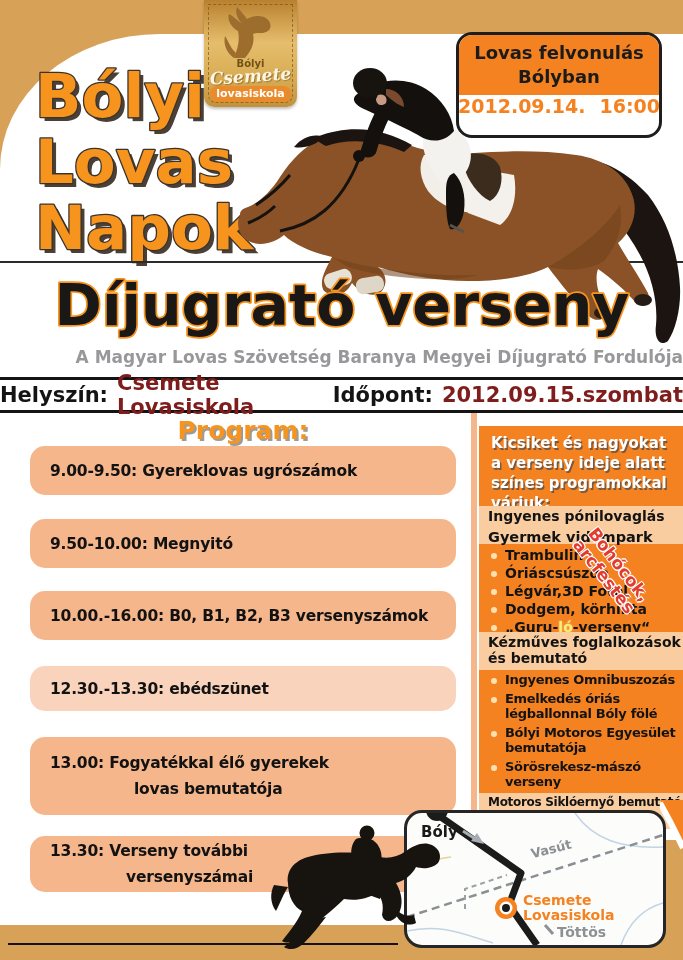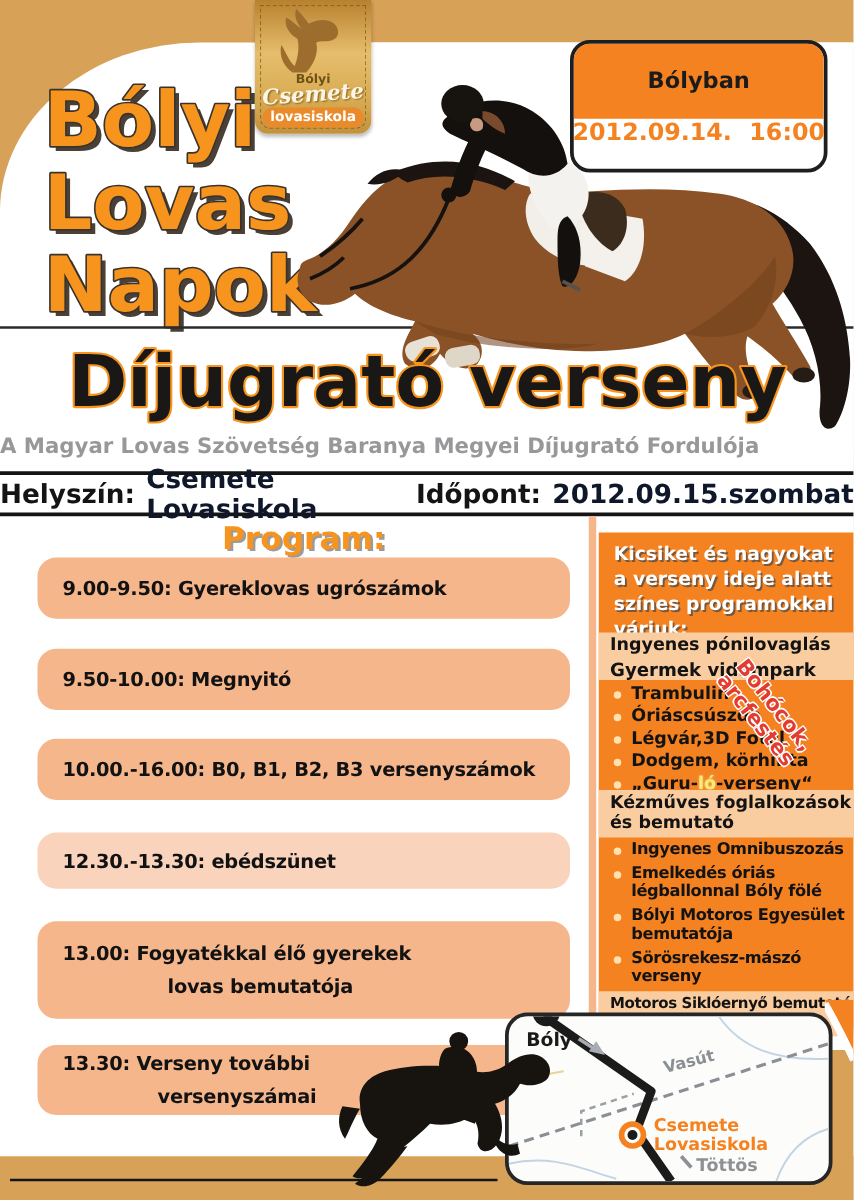--- a/index.html
+++ b/index.html
@@ -33,26 +33,26 @@
             overflow:hidden;box-sizing:border-box;}
   .info-top{height:60px;background:#F58220;color:#1b1b1b;font-weight:bold;font-size:18px;line-height:24px;
             display:flex;flex-direction:column;align-items:center;justify-content:center;}
   .info-bottom{height:40px;display:flex;align-items:flex-start;justify-content:center;gap:7px;
                color:#F58220;font-weight:bold;font-size:19px;}
   .info-div{width:2px;height:26px;background:#4a4a4a;}
 
   
   .hline1{top:261px;left:0;width:683px;height:2px;background:#2b2b2b;}
   .main-title-svg{left:12px;top:264px;}
-  .subtitle{top:347px;left:0;width:683px;text-align:left;font-size:17px;font-weight:bold;color:#98989B;}
+  .subtitle{top:347px;left:0;width:683px;text-align:right;font-size:17px;font-weight:bold;color:#98989B;}
 
   
   .bar{top:377px;left:0;width:683px;height:30px;background:#fff;border-top:3px solid #141414;border-bottom:3px solid #141414;
        display:flex;align-items:center;justify-content:center;gap:9px;font-weight:bold;font-size:21px;color:#141414;box-sizing:content-box;}
-  .bar .orange{color:#0f172a;}
+  .bar .orange{color:#7f1d1d;}
   .bar .gap{width:14px;}
 
   
   .prog-heading{top:416px;left:30px;width:426px;text-align:center;font-size:25px;font-weight:bold;color:#F7941D;
                 text-shadow:2px 2px 0 #9b9b9b;}
   .pb{position:absolute;left:30px;width:426px;background:#F5B68C;border-radius:15px;color:#121212;font-weight:bold;
       font-size:15.5px;letter-spacing:-0.2px;display:flex;flex-direction:column;justify-content:center;
       padding-left:20px;box-sizing:border-box;line-height:26px;white-space:nowrap;}
   .pb.light{background:#F9D3BC;}
   .pb0{top:446px;height:49px}.pb1{top:519px;height:49px}.pb2{top:591px;height:49px}
@@ -125,20 +125,21 @@
       <path fill="#9c6d2d" d="M16,52 C9,47 5,39 7,30 C11,36 13,43 18,47 Z"></path>
       <path fill="#9c6d2d" d="M23,17 C19,12 17,6 19,1 C23,5 27,10 29,13 Z"></path>
     </svg>
     <div class="logo-small">Bólyi</div>
     <div class="logo-script">Csemete</div>
     <div class="logo-pill">lovasiskola</div>
   </div>
 
   <div class="abs info-box">
     <div class="info-top">
+      <div>Lovas felvonulás</div>
       <div>Bólyban</div>
     </div>
     <div class="info-bottom">
       <span>2012.09.14.</span>
       <span class="info-div"></span>
       <span>16:00</span>
     </div>
   </div>
 
   <div class="abs hline1"></div>

